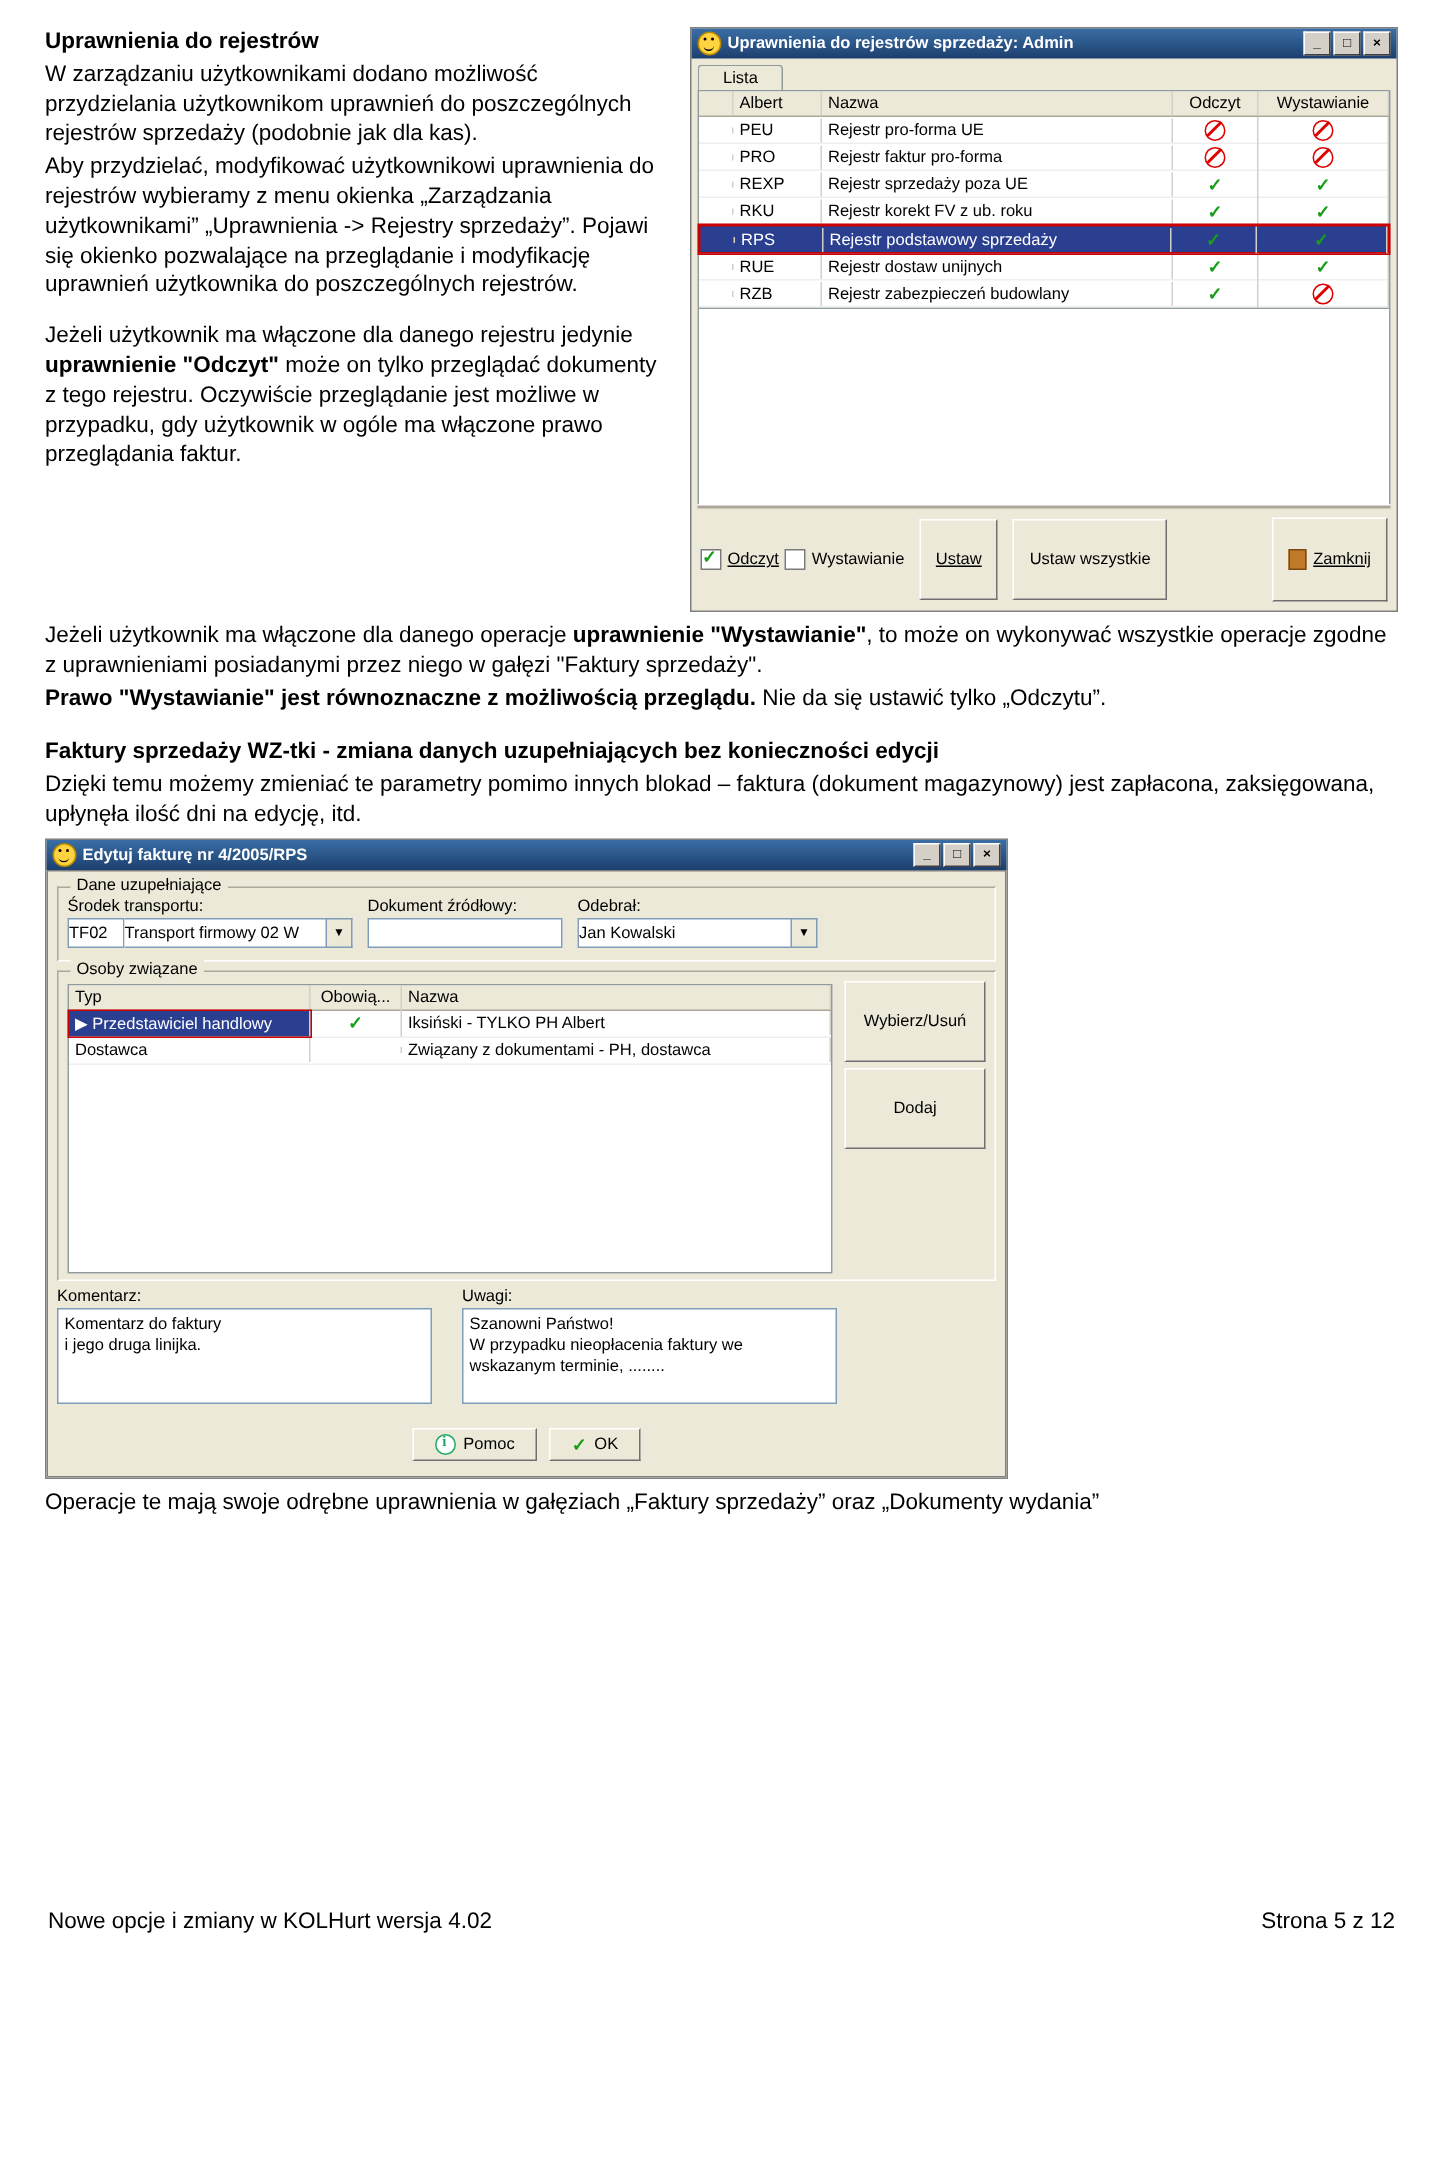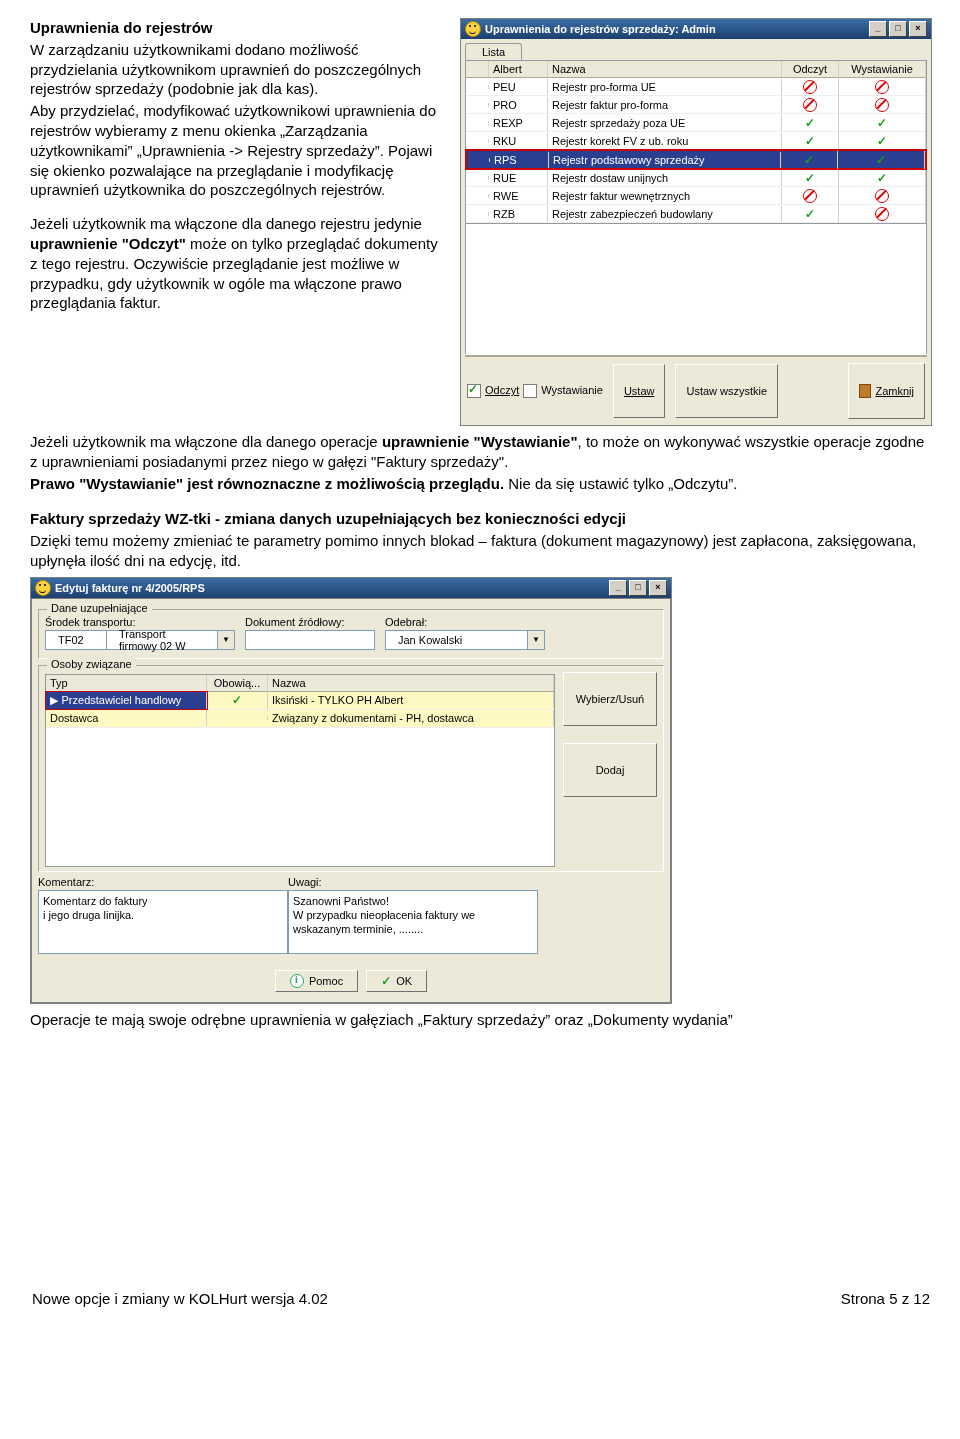--- a/index.html
+++ b/index.html
@@ -37,34 +37,34 @@
   .btn{background:#ece9d8;border:1px solid #fff;border-right-color:#707070;border-bottom-color:#707070;padding:20px 10px;font-size:11px;display:inline-flex;align-items:center;gap:4px}
   .btn .u{text-decoration:underline}
   .door{display:inline-block;width:10px;height:12px;background:#c07a2a;border:1px solid #7a4a10}
   .section-gap{height:14px}
   .img2{margin:6px 0;width:640px}
   .panel{background:#ece9d8;border:1px solid #808080;padding:4px 6px}
   .fieldset{border:1px solid #fff;border-top-color:#aca899;border-left-color:#aca899;margin:6px 0 4px 0;padding:6px 6px 8px 6px;position:relative}
   .fieldset .legend{position:absolute;top:-8px;left:8px;background:#ece9d8;padding:0 4px;font-size:11px;color:#000}
   .row{display:flex;gap:10px;align-items:flex-end}
   .lbl{font-size:11px;margin-bottom:2px}
-  .inp{background:#fff;border:1px solid #7f9db9;height:18px;padding:0 12px;font-size:11px;display:flex;align-items:center}
+  .inp{background:#fff;border:1px solid #7f9db9;height:18px;padding:0 0;font-size:11px;display:flex;align-items:center}
   .combo{display:flex}
   .combo .arrow{width:16px;background:#ece9d8;border:1px solid #7f9db9;border-left:none;display:flex;align-items:center;justify-content:center;font-size:8px}
-  .grid2{background:#fef9c3;border:1px solid #919b9c;margin-top:2px}
+  .grid2{background:#ffffff;border:1px solid #919b9c;margin-top:2px}
   .g2h{display:flex;background:#ece9d8;border-bottom:1px solid #aca899}
   .g2h div,.g2r div{padding:2px 4px;border-right:1px solid #d4d0c8;font-size:11px;white-space:nowrap;overflow:hidden}
   .g2r{display:flex;border-bottom:1px solid #eee;height:17px;align-items:center}
   .g2r.sel2 .c1{background:#2a3f8f;color:#fff}
   .g2h .c1,.g2r .c1{flex:0 0 152px}
   .g2h .c2,.g2r .c2{flex:0 0 52px;text-align:center}
   .g2h .c3,.g2r .c3{flex:1}
   .g2blank{height:138px;background:#fff}
-  .sidebtns{display:flex;flex-direction:column;gap:17px;margin-left:8px}
-  .kmrow{display:flex;}
+  .sidebtns{display:flex;flex-direction:column;gap:4px;margin-left:8px}
+  .kmrow{display:flex;gap:20px;}
   .ta{background:#fff;border:1px solid #7f9db9;height:56px;padding:3px 4px;font-size:11px;line-height:1.3}
   .botbtns{display:flex;justify-content:center;gap:8px;padding:16px 4px 6px 4px}
   .btn2{background:#ece9d8;border:1px solid #fff;border-right-color:#707070;border-bottom-color:#707070;padding:3px 14px;font-size:11px;display:inline-flex;align-items:center;gap:5px}
   .info-i{display:inline-block;width:12px;height:12px;border-radius:50%;background:#fff;border:1px solid #2a6;position:relative}
   .info-i::after{content:"i";position:absolute;left:4px;top:-1px;font-size:10px;font-weight:bold;color:#2a6;font-family:serif}
   .footer{position:relative;margin-top:260px;font-size:15px;display:flex;justify-content:space-between;padding:0 2px}
 </style>
 </head>
 <body>
 
@@ -125,27 +125,20 @@
               <div class="c-name">Rejestr podstawowy sprzedaży</div>
               <div class="c-od"><span class="chk">✓</span></div>
               <div class="c-wy"><span class="chk">✓</span></div>
             </div>
             <div class="grow">
               <div class="c-mark"></div>
               <div class="c-sym">RUE</div>
               <div class="c-name">Rejestr dostaw unijnych</div>
               <div class="c-od"><span class="chk">✓</span></div>
               <div class="c-wy"><span class="chk">✓</span></div>
-            </div>
-            <div class="grow">
-              <div class="c-mark"></div>
-              <div class="c-sym">RWE</div>
-              <div class="c-name">Rejestr faktur wewnętrznych</div>
-              <div class="c-od"><span class="deny"></span></div>
-              <div class="c-wy"><span class="deny"></span></div>
             </div>
             <div class="grow">
               <div class="c-mark"></div>
               <div class="c-sym">RZB</div>
               <div class="c-name">Rejestr zabezpieczeń budowlany</div>
               <div class="c-od"><span class="chk">✓</span></div>
               <div class="c-wy"><span class="deny"></span></div>
             </div>
           </div>
     </div>

